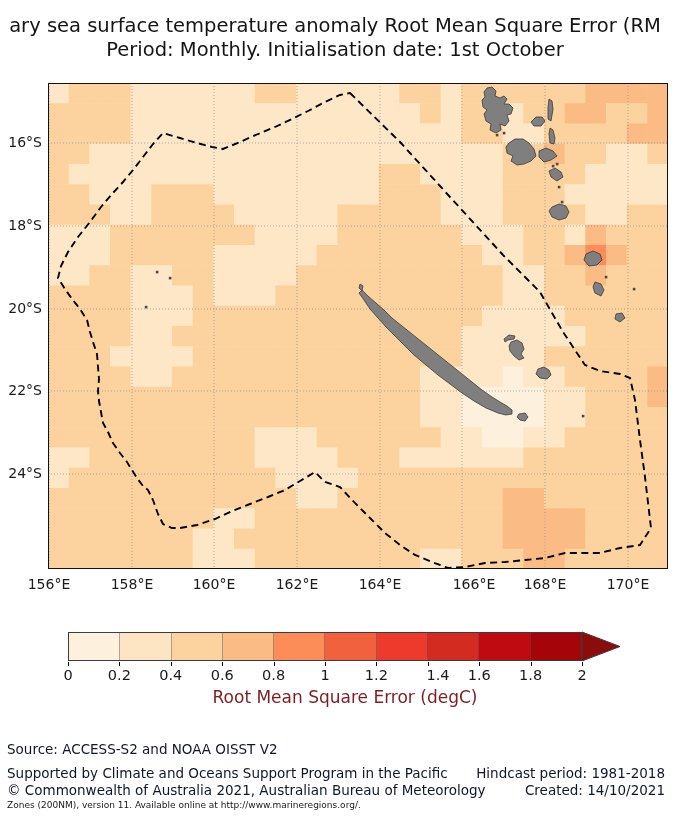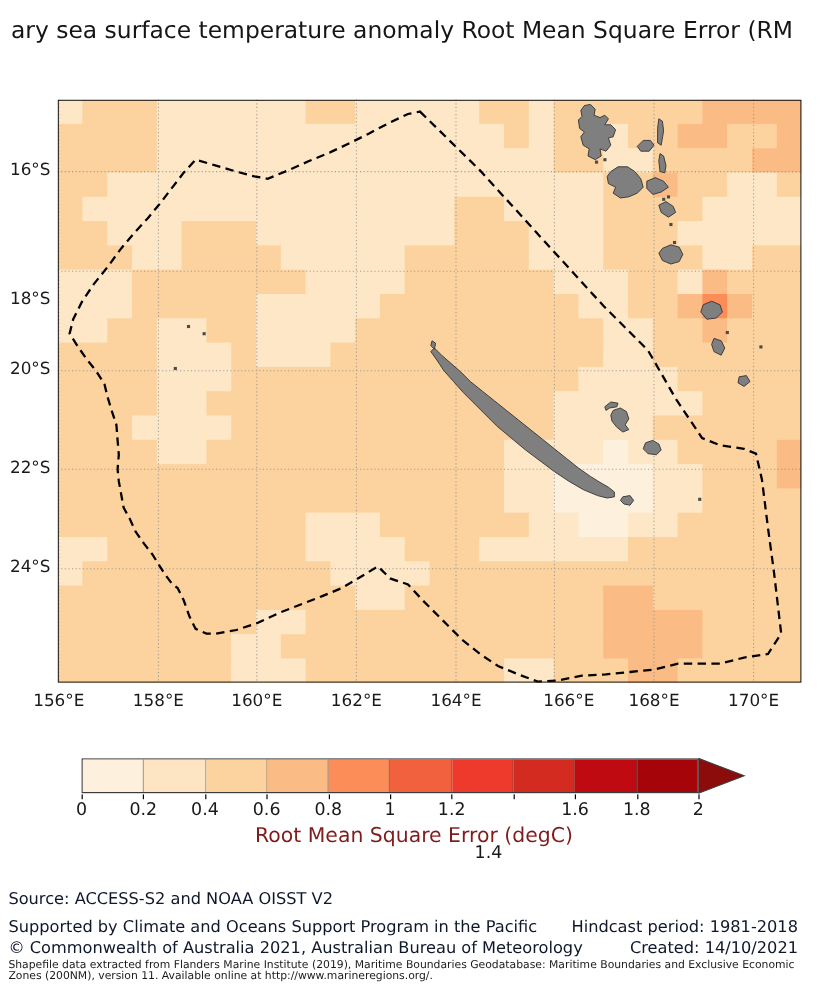--- a/index.html
+++ b/index.html
@@ -26,20 +26,21 @@
   .f-hindcast{right:5px;top:765px;text-align:right;}
   .f-copyright{left:7px;top:782px;}
   .f-created{right:5px;top:782px;text-align:right;}
   .disclaimer{position:absolute;left:7px;top:801px;font-size:9px;line-height:9.4px;color:#1a1a1a;white-space:nowrap;}
 </style>
 </head>
 <body>
 
 <div class="fig">
   <div class="title-line t1">ary sea surface temperature anomaly Root Mean Square Error (RM</div>
+  <div class="title-line t2">Period: Monthly. Initialisation date: 1st October</div>
 
   <div id="map"><svg width="620" height="486">
         <g>
           <rect x="0.00" y="0.00" width="21.27" height="20.85" fill="#fde7c6"></rect>
           <rect x="20.67" y="0.00" width="21.27" height="20.85" fill="#fcd39f"></rect>
           <rect x="41.33" y="0.00" width="21.27" height="20.85" fill="#fcd39f"></rect>
           <rect x="62.00" y="0.00" width="21.27" height="20.85" fill="#fcd39f"></rect>
           <rect x="82.67" y="0.00" width="21.27" height="20.85" fill="#fde7c6"></rect>
           <rect x="103.33" y="0.00" width="21.27" height="20.85" fill="#fde7c6"></rect>
           <rect x="124.00" y="0.00" width="21.27" height="20.85" fill="#fde7c6"></rect>
@@ -801,21 +802,21 @@
           <rect x="584.8" y="204.8" width="2.6" height="2.6" fill="#4a4a4a" stroke="none"></rect>
           <rect x="533.8" y="331.8" width="2.6" height="2.6" fill="#4a4a4a" stroke="none"></rect>
           <rect x="447.8" y="50.8" width="2.6" height="2.6" fill="#4a4a4a" stroke="none"></rect>
           <rect x="454.8" y="48.8" width="2.6" height="2.6" fill="#4a4a4a" stroke="none"></rect>
         </g>
         <polygon points="302,10 352,59 402,114 455,172 492,209 515,249 537,282 552,288 572,291 582,295 587,317 592,357 597,394 603,445 592,462 572,465 552,470 537,470 517,470 497,475 477,477 457,479 437,480 417,484 400,485 384,479 367,472 352,462 337,450 320,433 304,417 292,404 277,399 267,389 252,398 237,407 220,414 202,421 184,428 167,436 149,442 132,445 124,445 115,441 110,431 105,417 100,407 95,403 89,395 84,387 79,379 72,370 65,360 60,349 55,340 53,329 51,318 50,308 51,296 50,284 49,271 45,259 42,249 39,237 32,226 24,216 17,206 10,195 13,183 20,169 30,154 42,139 53,124 64,111 75,99 85,87 95,74 105,61 115,50 132,55 149,60 164,64 175,66 192,59 210,51 227,44 244,36 260,28 277,19 292,12" fill="none" stroke="#000000" stroke-width="1.9" stroke-dasharray="7 4.5"></polygon>
         <rect x="0.5" y="0.5" width="619" height="485" fill="none" stroke="#111" stroke-width="1"></rect>
       </svg></div>
   <div id="ylabels">
       <div class="ylab" style="top: 134px;">16°S</div>
-      <div class="ylab" style="top: 217px; margin-top: 24px;">18°S</div>
+      <div class="ylab" style="top: 217px;">18°S</div>
       <div class="ylab" style="top: 300px;">20°S</div>
       <div class="ylab" style="top: 382px;">22°S</div>
       <div class="ylab" style="top: 465px;">24°S</div>
     </div>
   <div id="xlabels">
       <div class="xlab" style="left: 49px;">156°E</div>
       <div class="xlab" style="left: 132px;">158°E</div>
       <div class="xlab" style="left: 214px;">160°E</div>
       <div class="xlab" style="left: 297px;">162°E</div>
       <div class="xlab" style="left: 380px;">164°E</div>
@@ -848,33 +849,32 @@
       <div class="cblab" style="left: 170.8px;">0.4</div>
       <div class="cbtick" style="left: 222.2px;"></div>
       <div class="cblab" style="left: 222.2px;">0.6</div>
       <div class="cbtick" style="left: 273.6px;"></div>
       <div class="cblab" style="left: 273.6px;">0.8</div>
       <div class="cbtick" style="left: 325px;"></div>
       <div class="cblab" style="left: 325px;">1</div>
       <div class="cbtick" style="left: 376.4px;"></div>
       <div class="cblab" style="left: 376.4px;">1.2</div>
       <div class="cbtick" style="left: 427.8px;"></div>
-      <div class="cblab" style="left: 407px; margin-top: 36px;">1.4</div>
+      <div class="cblab" style="left: 438px;">1.4</div>
       <div class="cbtick" style="left: 479.2px;"></div>
       <div class="cblab" style="left: 479.2px;">1.6</div>
       <div class="cbtick" style="left: 530.6px;"></div>
       <div class="cblab" style="left: 530.6px;">1.8</div>
       <div class="cbtick" style="left: 582px;"></div>
       <div class="cblab" style="left: 582px;">2</div>
     </div>
   <div class="cbar-label">Root Mean Square Error (degC)</div>
 
   <div class="foot f-source">Source: ACCESS-S2 and NOAA OISST V2</div>
   <div class="foot f-supported">Supported by Climate and Oceans Support Program in the Pacific</div>
   <div class="foot f-hindcast">Hindcast period: 1981-2018</div>
   <div class="foot f-copyright">© Commonwealth of Australia 2021, Australian Bureau of Meteorology</div>
   <div class="foot f-created">Created: 14/10/2021</div>
 
   <div class="disclaimer">
-    <div>Shapefile data extracted from Flanders Marine Institute (2019), Maritime Boundaries Geodatabase: Maritime Boundaries and Exclusive Economic</div>
     <div>Zones (200NM), version 11. Available online at http://www.marineregions.org/.</div>
   </div>
 </div>
 
 </body></html>

